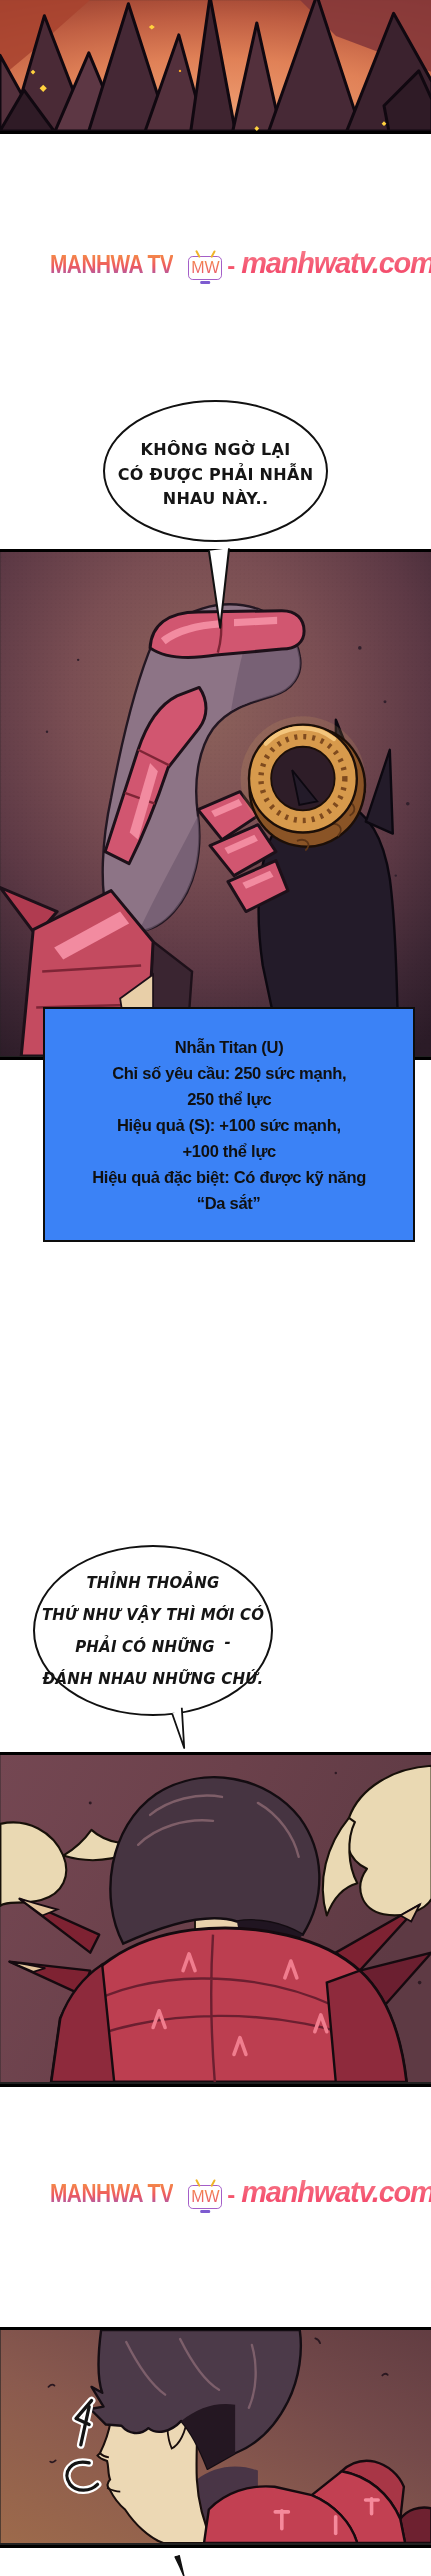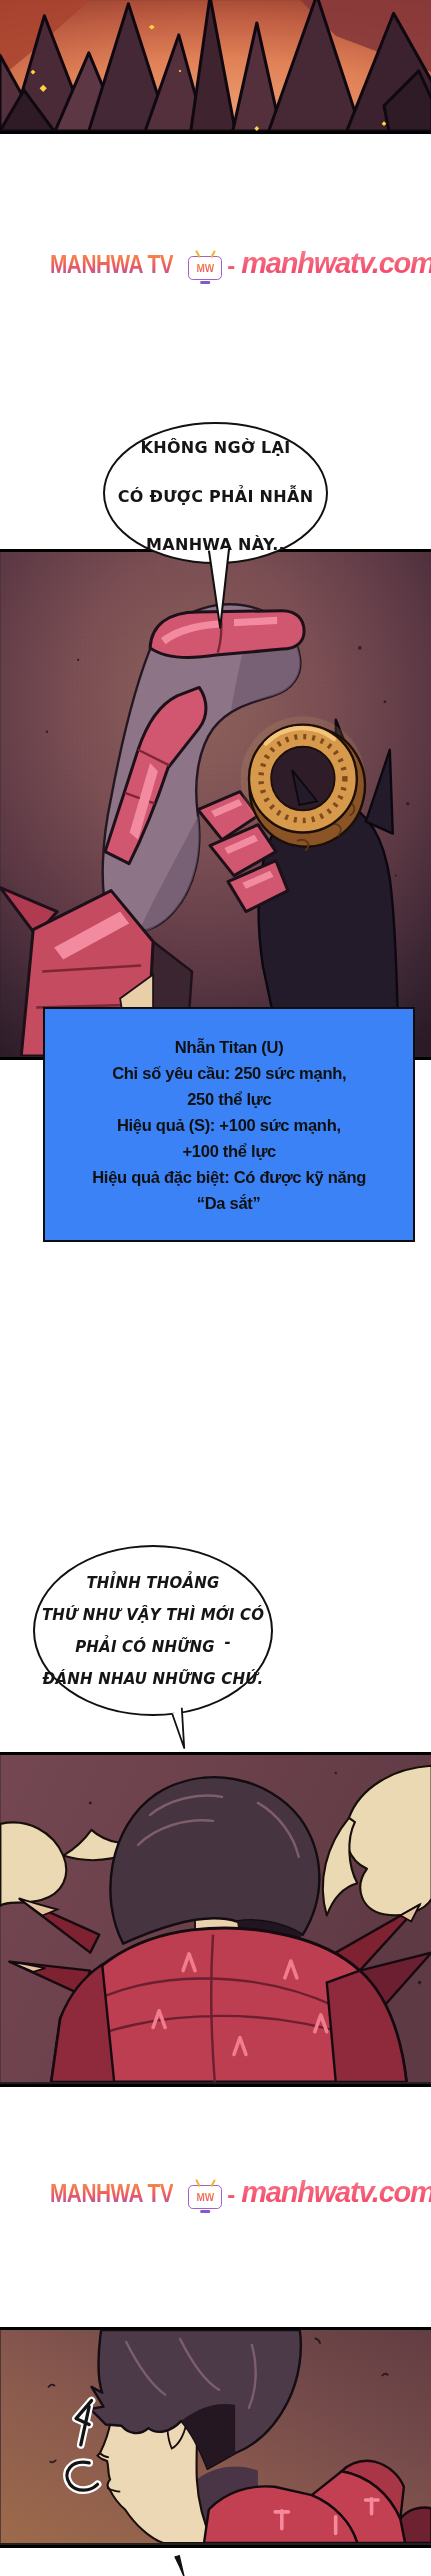--- a/index.html
+++ b/index.html
@@ -25,35 +25,35 @@
              white-space:nowrap;}
   .tv-icon{position:relative;width:32px;height:21.6px;border:1.8px solid #a45ec8;border-radius:4.8px;
            margin-left:-15.6px;margin-right:4.8px;display:flex;align-items:center;justify-content:center;
            background:#fff;flex:none;}
   .tv-icon .ant-l,.tv-icon .ant-r{position:absolute;top:-7.8px;width:1.8px;height:8.4px;
            background:#f0b429;border-radius:1.2px;}
   .tv-icon .ant-l{left:7.8px;transform:rotate(-28deg);}
   .tv-icon .ant-r{right:7.8px;transform:rotate(28deg);}
   .tv-icon .tv-stand{position:absolute;bottom:-4.8px;left:50%;transform:translateX(-50%);
            width:9.6px;height:3px;background:#7d5bd0;border-radius:1.2px;}
-  .tv-badge{font-family:"Liberation Sans",sans-serif;font-weight:700;font-size:10px;
+  .tv-badge{font-family:"Liberation Sans",sans-serif;font-weight:400;font-size:16px;
             background:linear-gradient(180deg,#f58a4a,#e8506e);
             -webkit-background-clip:text;background-clip:text;color:transparent;}
   .logo-dash{font-family:"Liberation Sans",sans-serif;font-weight:900;font-size:24px;
              color:#f4566d;margin-right:6px;}
   .logo-url{font-family:"Liberation Sans",sans-serif;font-style:italic;font-weight:900;
             font-size:29px;letter-spacing:-1.2px;white-space:nowrap;
             background:linear-gradient(180deg,#f8808c 0%,#f23d63 100%);
             -webkit-background-clip:text;background-clip:text;color:transparent;}
 
   
   .bubble{position:absolute;background:#ffffff;border:2.1px solid #111;border-radius:50%;
           display:flex;flex-direction:column;align-items:center;justify-content:center;
           text-align:center;color:#151515;z-index:5;box-sizing:border-box;}
-  #bubble-1{left:103px;top:422px;width:225px;height:142px;gap:24px;}
+  #bubble-1{left:103px;top:400px;width:225px;height:142px;}
   #bubble-1 .line{font-size:16px;line-height:24.6px;font-weight:600;letter-spacing:0.3px;
                   transform:translateY(3.6px);}
   #bubble-2{left:33px;top:1545px;width:240px;height:171px;font-style:italic;}
   #bubble-2 .line{font-size:15px;line-height:32px;font-weight:600;letter-spacing:0.2px;}
   .stray-mark{display:inline-block;margin-left:9.6px;transform:translateY(-5.4px);font-weight:700;}
   .tail{position:absolute;z-index:6;}
 
   
   #item-box{position:absolute;left:43px;top:1007px;width:372px;height:235px;background:#3b82f6;
             border:2.4px solid #0d0d0d;box-sizing:border-box;z-index:7;display:flex;
@@ -114,21 +114,21 @@
       <span class="tv-badge">MW</span>
       <span class="tv-stand"></span>
     </span>
     <span class="logo-dash">-</span>
     <span class="logo-url">manhwatv.com</span>
   </div>
 
   <div class="bubble" id="bubble-1">
     <div class="line">KHÔNG NGỜ LẠI</div>
     <div class="line">CÓ ĐƯỢC PHẢI NHẪN</div>
-    <div class="line">MANHWA NÀY..</div>
+    <div class="line">NHAU NÀY..</div>
   </div>
   <svg class="tail" style="left:203px;top:543px;" width="32" height="90" viewBox="0 0 54 150">
     <path d="M10,12 L29,142 L44,8" fill="#ffffff" stroke="#111" stroke-width="3.5" stroke-linejoin="round"></path>
   </svg>
 
   <div class="panel" id="panel-2">
     <svg width="432" height="504" viewBox="0 0 720 841">
       <defs>
         <radialGradient id="g2" cx="0.46" cy="0.30" r="0.85">
           <stop offset="0" stop-color="#8e635b"></stop>

